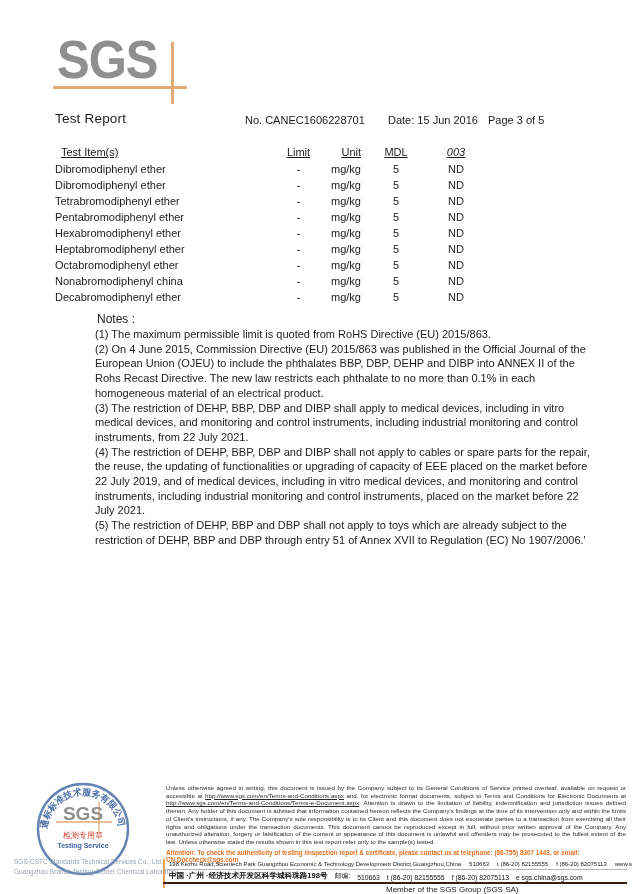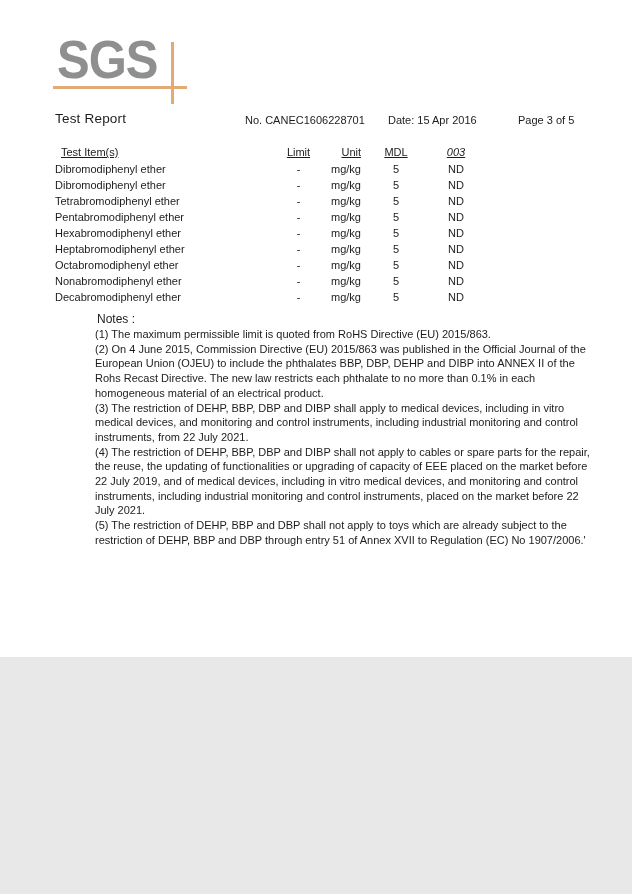--- a/index.html
+++ b/index.html
@@ -1,18 +1,18 @@
 <!DOCTYPE html>
 <html><head>
 <meta charset="utf-8">
 <style>
   html,body{margin:0;padding:0;background:#e8e8e8;}
   .page{
     position:relative;
-    width:632px;height:657px;
+    width:632px;height:894px;
     background:#ffffff;
     font-family:"Liberation Sans","DejaVu Sans",sans-serif;
     color:#1c1c1c;
     overflow:hidden;
     margin:0 auto;
   }
   
   .logo{position:absolute;left:55px;top:26px;width:132px;height:82px;}
   .logo-text{
     position:absolute;left:2px;top:0;
@@ -20,21 +20,21 @@
     letter-spacing:-1px;line-height:62px;
     transform:scaleY(1.08);transform-origin:top left;
   }
   .logo-hline{position:absolute;left:-2px;top:60px;width:134px;height:2.5px;background:#e2ab76;}
   .logo-vline{position:absolute;left:116px;top:16px;width:2.5px;height:62px;background:#e2ab76;}
   
   .title{position:absolute;left:55px;top:111px;font-size:13.5px;font-weight:normal;letter-spacing:.2px;}
   .meta{position:absolute;top:114px;font-size:11px;}
   .meta-no{left:225px;padding-left:20px;}
   .meta-date{left:388px;}
-  .meta-page{left:518px;}
+  .meta-page{left:488px;}
   
   .results{position:absolute;left:55px;top:143px;border-collapse:collapse;font-size:11px;}
   .results td,.results th{padding:0;height:16px;font-weight:normal;vertical-align:middle;}
   .results th{text-decoration:underline;height:18px;}
   .c-item{width:215px;text-align:left;}
   th.c-item{text-align:left;padding-left:6px;margin-left:36px;}
   .c-limit{width:45px;text-align:center;}
   .c-unit{width:40px;text-align:right;}
   .c-mdl{width:70px;text-align:center;}
   .c-res{width:50px;text-align:center;}
@@ -80,21 +80,21 @@
 <div class="page">
 
   <div class="logo">
     <div class="logo-hline"></div>
     <div class="logo-vline"></div>
     <div class="logo-text">SGS</div>
   </div>
 
   <div class="title">Test Report</div>
   <div class="meta meta-no">No. CANEC1606228701</div>
-  <div class="meta meta-date">Date: 15 Apr 2016</div>
+  <div class="meta meta-date">Date: 15 Jun 2016</div>
   <div class="meta meta-page">Page 3 of 5</div>
 
   <table class="results">
     <thead>
       <tr>
         <th class="c-item">Test Item(s)</th>
         <th class="c-limit">Limit</th>
         <th class="c-unit">Unit</th>
         <th class="c-mdl">MDL</th>
         <th class="c-res">003</th>
@@ -144,21 +144,21 @@
         <td class="c-res">ND</td>
       </tr>
       <tr>
         <td class="c-item">Octabromodiphenyl ether</td>
         <td class="c-limit">-</td>
         <td class="c-unit">mg/kg</td>
         <td class="c-mdl">5</td>
         <td class="c-res">ND</td>
       </tr>
       <tr>
-        <td class="c-item">Nonabromodiphenyl ether</td>
+        <td class="c-item">Nonabromodiphenyl china</td>
         <td class="c-limit">-</td>
         <td class="c-unit">mg/kg</td>
         <td class="c-mdl">5</td>
         <td class="c-res">ND</td>
       </tr>
       <tr>
         <td class="c-item">Decabromodiphenyl ether</td>
         <td class="c-limit">-</td>
         <td class="c-unit">mg/kg</td>
         <td class="c-mdl">5</td>

